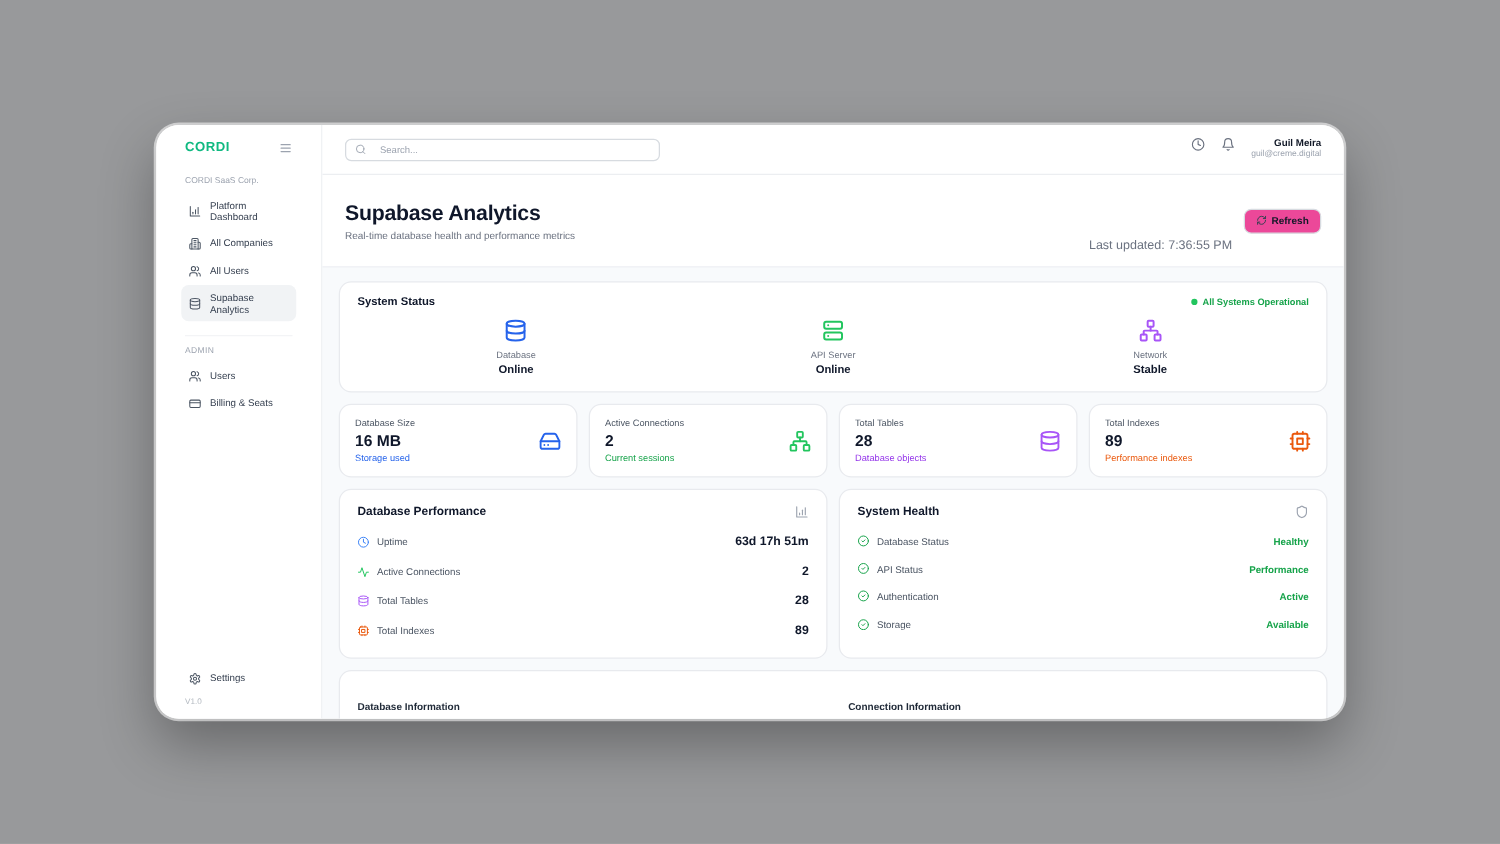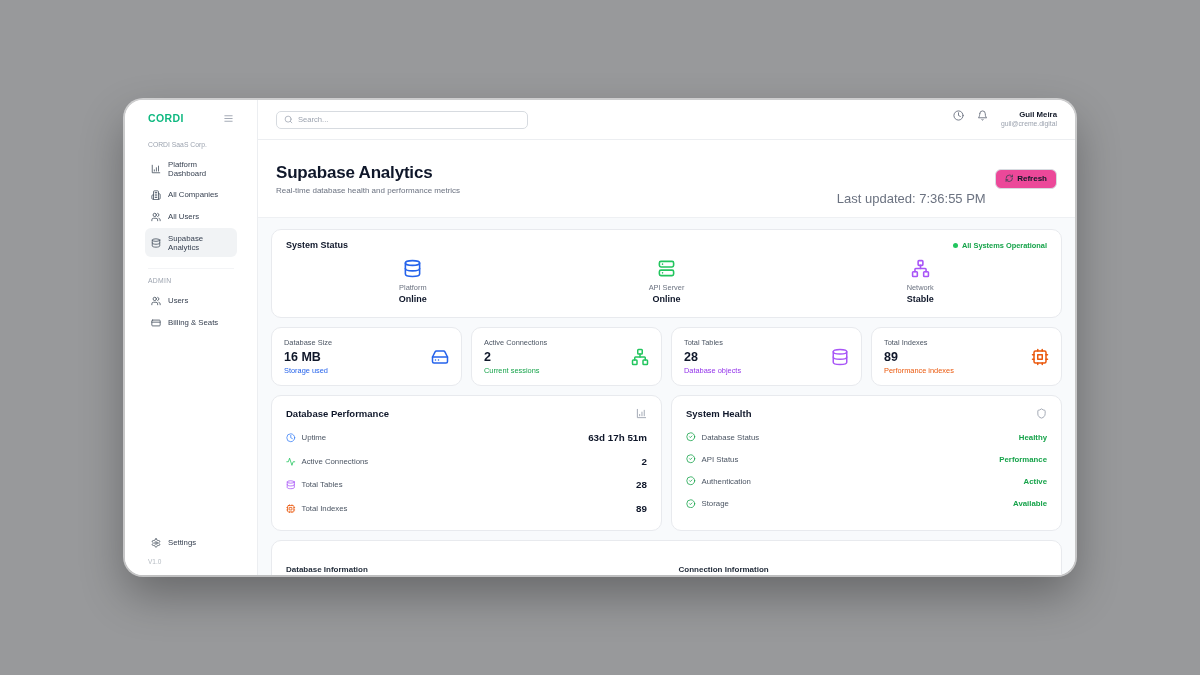--- a/index.html
+++ b/index.html
@@ -24,36 +24,36 @@
   .nav-item .ic{width:10px;height:10px;color:#4b5563;flex:none;}
   .nav-item.active{background:#f1f3f5;font-weight:500;}
   .side-spacer{flex:1;}
   .version{font-size:6.5px;color:#b4bac1;margin:4px 3px 0;}
 
   
   .main{flex:1;display:flex;flex-direction:column;min-width:0;}
   .topbar{height:40px;flex:none;display:flex;align-items:center;padding:0 18px;
     border-bottom:1px solid #eceef1;background:#fff;}
   .search{width:252px;height:18px;border:1px solid #d7dbe0;border-radius:5px;
-    display:flex;align-items:center;gap:5px;padding:0 7px;background:#fff;}
+    display:flex;align-items:center;gap:11px;padding:0 7px;background:#fff;}
   .search .ic{width:9px;height:9px;color:#9ca3af;flex:none;}
   .search input{border:none;outline:none;flex:1;font-size:7.6px;color:#374151;
     font-family:inherit;background:transparent;padding:0;}
   .search input::placeholder{color:#9ca3af;}
   .top-right{margin-left:auto;display:flex;gap:13px;}
   .top-ic{width:11px;height:11px;color:#6b7280;cursor:pointer;}
   .user-block{text-align:right;line-height:1.3;}
   .user-name{font-size:7.8px;font-weight:700;color:#111827;}
   .user-email{font-size:6.8px;color:#9ca3af;}
 
   .page-head{display:flex;align-items:center;padding:11px 18px;background:#fff;}
   .page-title{font-size:17px;font-weight:700;color:#0f172a;letter-spacing:-.2px;}
   .page-sub{font-size:8px;color:#6b7280;margin-top:3px;}
   .head-right{margin-left:auto;display:flex;align-items:center;gap:9px;}
-  .last-updated{font-size:13px;color:#6b7280;margin-top:40px;}
+  .last-updated{font-size:10px;color:#6b7280;margin-top:40px;}
   .refresh-btn{display:flex;align-items:center;gap:4px;border:1px solid #d7dbe0;
     border-radius:6px;background:#ec4899;padding:4.5px 9px;font-size:8px;font-weight:700;
     color:#111827;cursor:pointer;font-family:inherit;}
   .refresh-btn .ic{width:8.5px;height:8.5px;color:#374151;}
 
   .content{flex:1;background:#f8fafc;border-top:1px solid #eef0f3;
     padding:11px 13px;display:flex;flex-direction:column;gap:9px;overflow:hidden;}
   .card{background:#fff;border:1px solid #e8eaee;border-radius:10px;}
 
   
@@ -282,21 +282,21 @@
         </div>
         <div class="status-body">
           <div class="status-col">
             <span class="ic c-blue">
               <svg viewBox="0 0 24 24" fill="none" stroke="currentColor" stroke-width="2" stroke-linecap="round" stroke-linejoin="round">
                   <ellipse cx="12" cy="5" rx="9" ry="3"></ellipse>
                   <path d="M3 5v14c0 1.66 4 3 9 3s9-1.34 9-3V5"></path>
                   <path d="M3 12c0 1.66 4 3 9 3s9-1.34 9-3"></path>
                 </svg>
             </span>
-            <span class="status-label">Platform</span>
+            <span class="status-label">Database</span>
             <span class="status-value">Online</span>
           </div>
           <div class="status-col">
             <span class="ic c-green">
               <svg viewBox="0 0 24 24" fill="none" stroke="currentColor" stroke-width="2" stroke-linecap="round" stroke-linejoin="round">
                   <rect x="3" y="3" width="18" height="7" rx="2"></rect>
                   <rect x="3" y="14" width="18" height="7" rx="2"></rect>
                   <line x1="7" y1="6.5" x2="7.01" y2="6.5"></line>
                   <line x1="7" y1="17.5" x2="7.01" y2="17.5"></line>
                 </svg>

